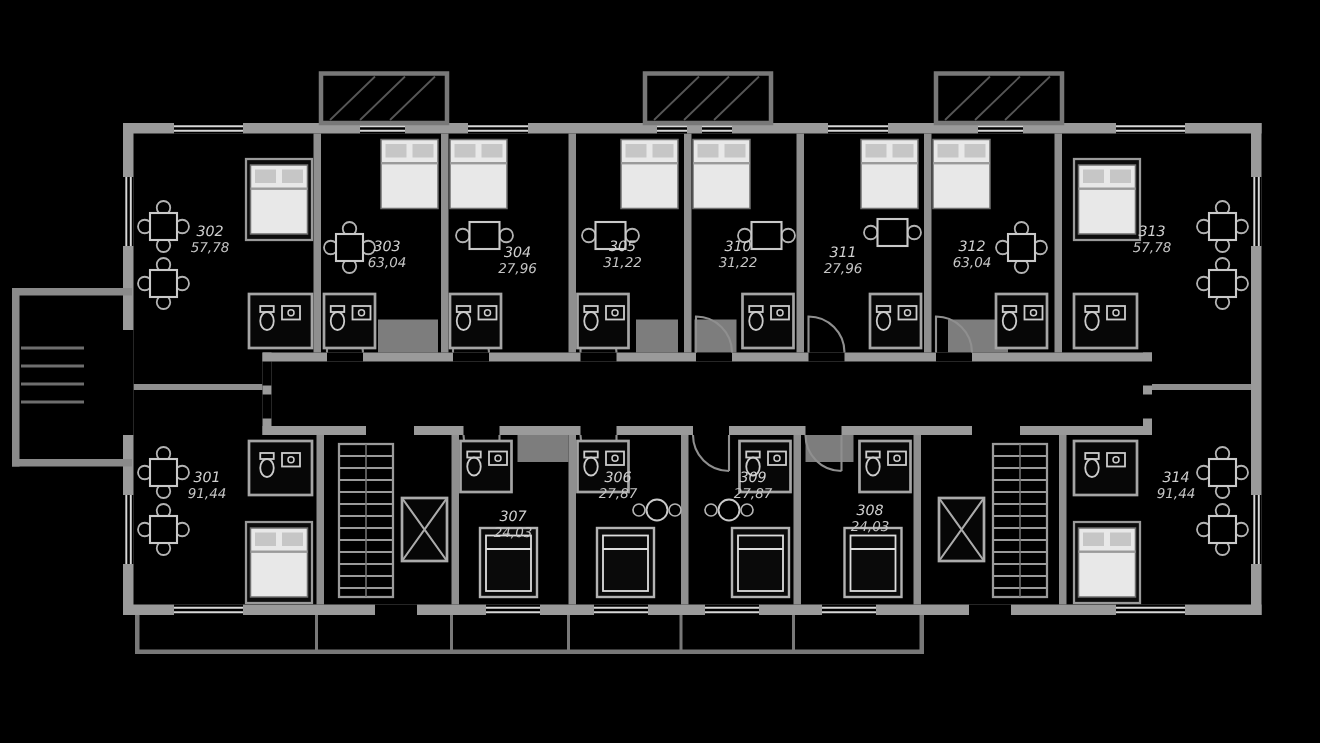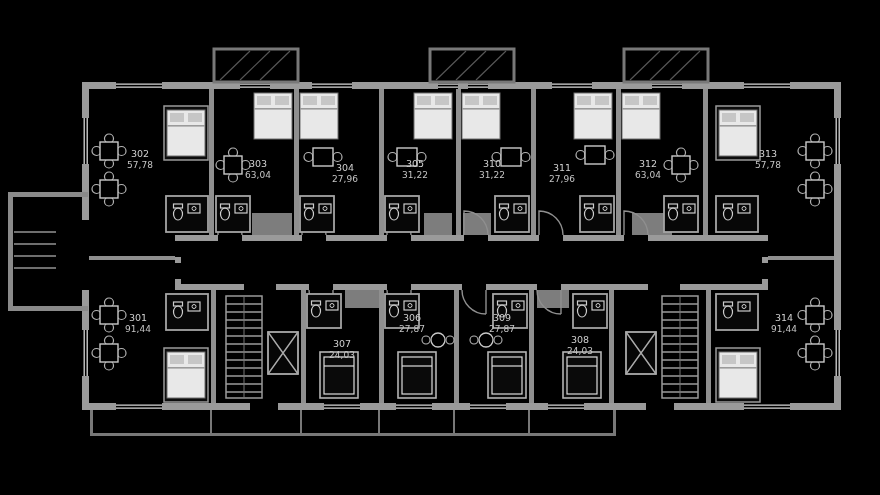--- a/index.html
+++ b/index.html
@@ -1,17 +1,17 @@
 <!DOCTYPE html>
 <html><head>
 <meta charset="utf-8">
 <style>
   html,body{margin:0;padding:0;background:#000;}
   .stage{position:relative;width:880px;height:495px;background:#000;overflow:hidden;
-         font-family:"DejaVu Sans", sans-serif;}
+         font-family:"DejaVu Sans", sans-serif;font-style:italic;}
   svg{position:absolute;left:0;top:0;}
   .lbl{font-family:"DejaVu Sans", sans-serif;font-size:9px;fill:#c4c4c4;text-anchor:middle;}
   .num{font-size:9.5px;fill:#cfcfcf;}
 </style>
 </head>
 <body>
 
 <div class="stage">
 <svg width="880" height="495" viewBox="0 0 880 495">
 

